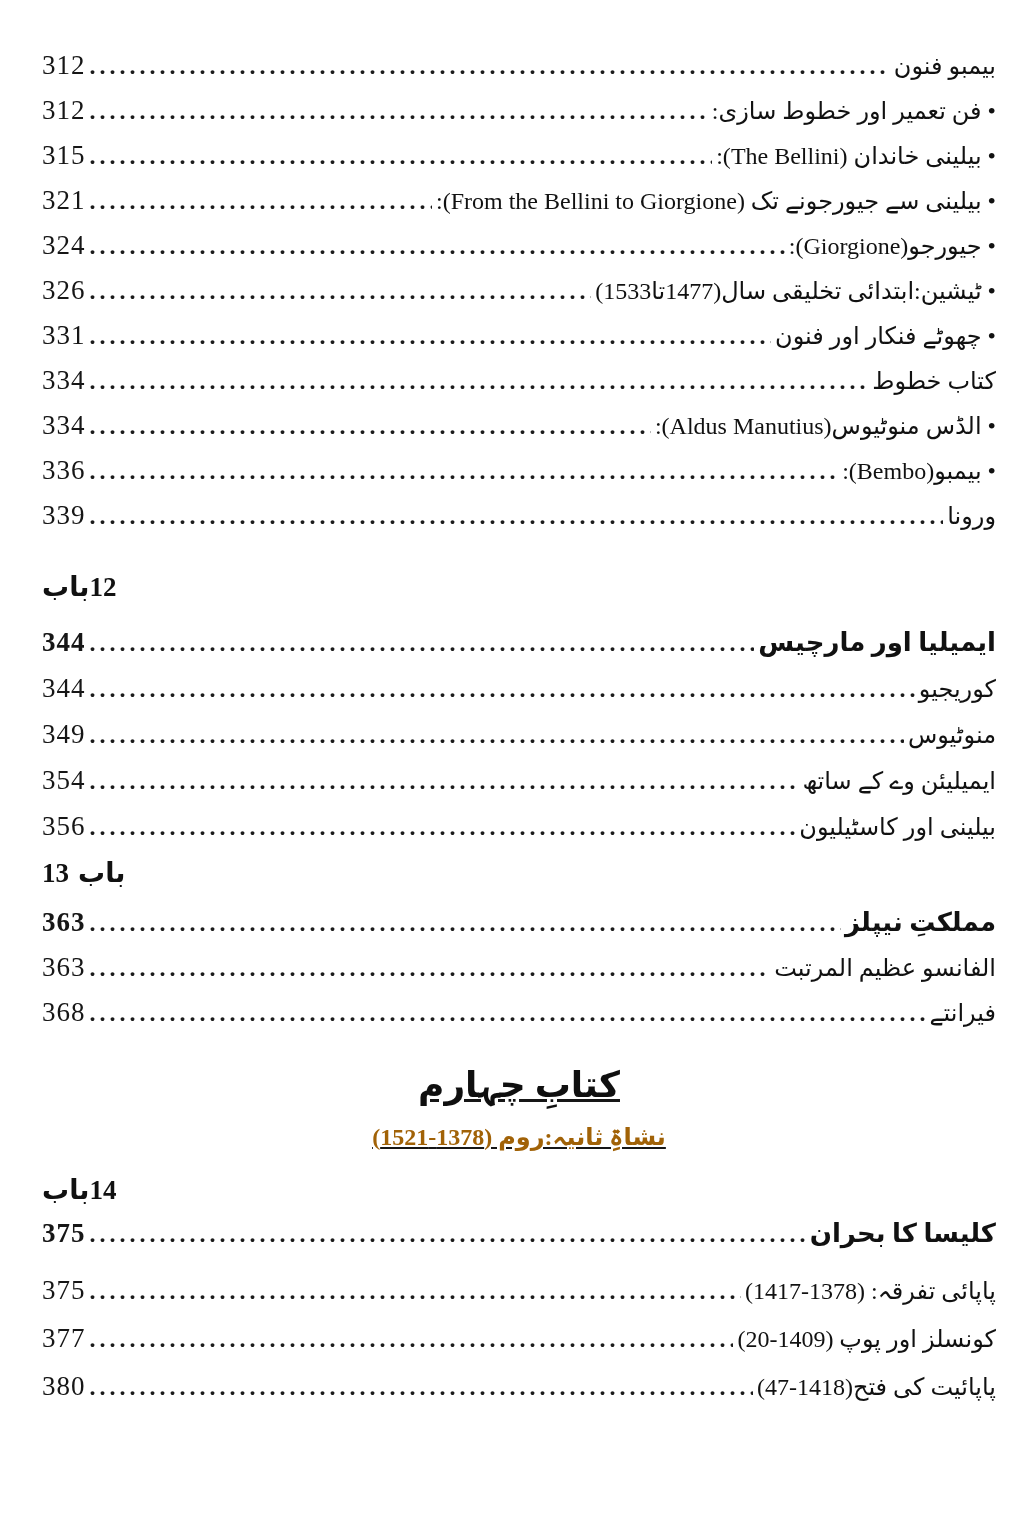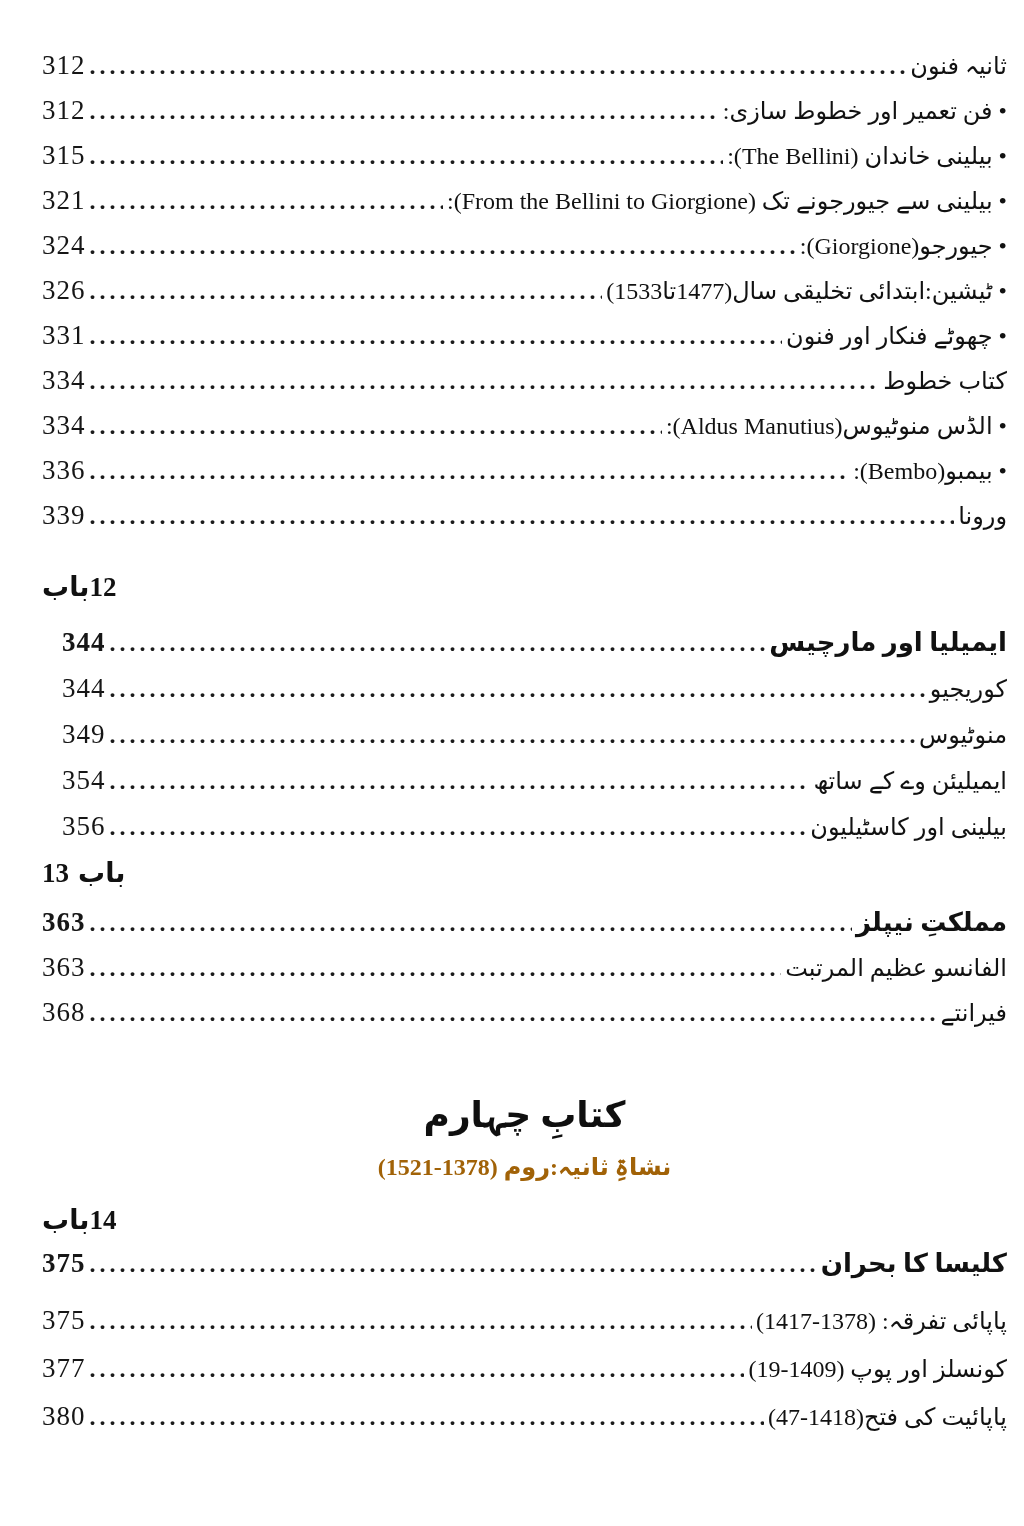--- a/index.html
+++ b/index.html
@@ -6,21 +6,21 @@
   body{
     width:1024px;height:1526px;
     background:#ffffff;
     overflow:hidden;
     font-family:"Liberation Serif","DejaVu Sans",serif;
     color:#161616;
   }
   .page{
     box-sizing:border-box;
     width:1024px;height:1526px;
-    padding:50px 17px 0 42px;
+    padding:50px 28px 0 42px;
   }
   
   .toc-row{
     display:flex;
     align-items:baseline;
     height:45px;
     direction:ltr;
   }
   .pg{
     font-family:"Liberation Serif",serif;
@@ -80,39 +80,39 @@
     font-family:"Liberation Serif","DejaVu Sans",sans-serif;
     font-size:24px;
     font-weight:bold;
     height:50px;
     line-height:50px;
     color:#a16207;
   }
   
   .m-ch12{margin-top:26px;}
   .rows-ch12{margin-top:12px;}
-  .rows-ch12 .toc-row{height:46px;margin-left:20px;}
+  .rows-ch12 .toc-row{height:46px;}
   .m-ch13{}
   .rows-ch13{margin-top:6px;}
-  .m-book4{margin-top:46px;}
+  .m-book4{margin-top:16px;text-decoration:underline;}
   .m-ch14{margin-top:12px;}
   .rows-ch14 .toc-row{height:48px;}
   .rows-ch14 .toc-row:first-child{height:47px;}
   .rows-ch14 .toc-row:nth-child(2){margin-top:10px;}
 </style>
 </head>
 <body>
 
 <div class="page">
 
   <div>
     <div class="toc-row">
       <span class="pg">312</span>
       <span class="leader"></span>
-      <span class="title" dir="rtl">ثانیہ فنون</span>
+      <span class="title" dir="rtl">بیمبو فنون</span>
     </div>
     <div class="toc-row">
       <span class="pg">312</span>
       <span class="leader"></span>
       <span class="title" dir="rtl">• فن تعمیر اور خطوط سازی:</span>
     </div>
     <div class="toc-row">
       <span class="pg">315</span>
       <span class="leader"></span>
       <span class="title" dir="rtl">• بیلینی خاندان (The Bellini):</span>
@@ -230,21 +230,21 @@
       <span class="title" dir="rtl">کلیسا کا بحران</span>
     </div>
     <div class="toc-row">
       <span class="pg">375</span>
       <span class="leader"></span>
       <span class="title" dir="rtl">پاپائی تفرقہ: (1378‏-‏1417)</span>
     </div>
     <div class="toc-row">
       <span class="pg">377</span>
       <span class="leader"></span>
-      <span class="title" dir="rtl">کونسلز اور پوپ (1409-19)</span>
+      <span class="title" dir="rtl">کونسلز اور پوپ (1409-20)</span>
     </div>
     <div class="toc-row">
       <span class="pg">380</span>
       <span class="leader"></span>
       <span class="title" dir="rtl">پاپائیت کی فتح(1418-47)</span>
     </div>
   </div>
 
 </div>
 

